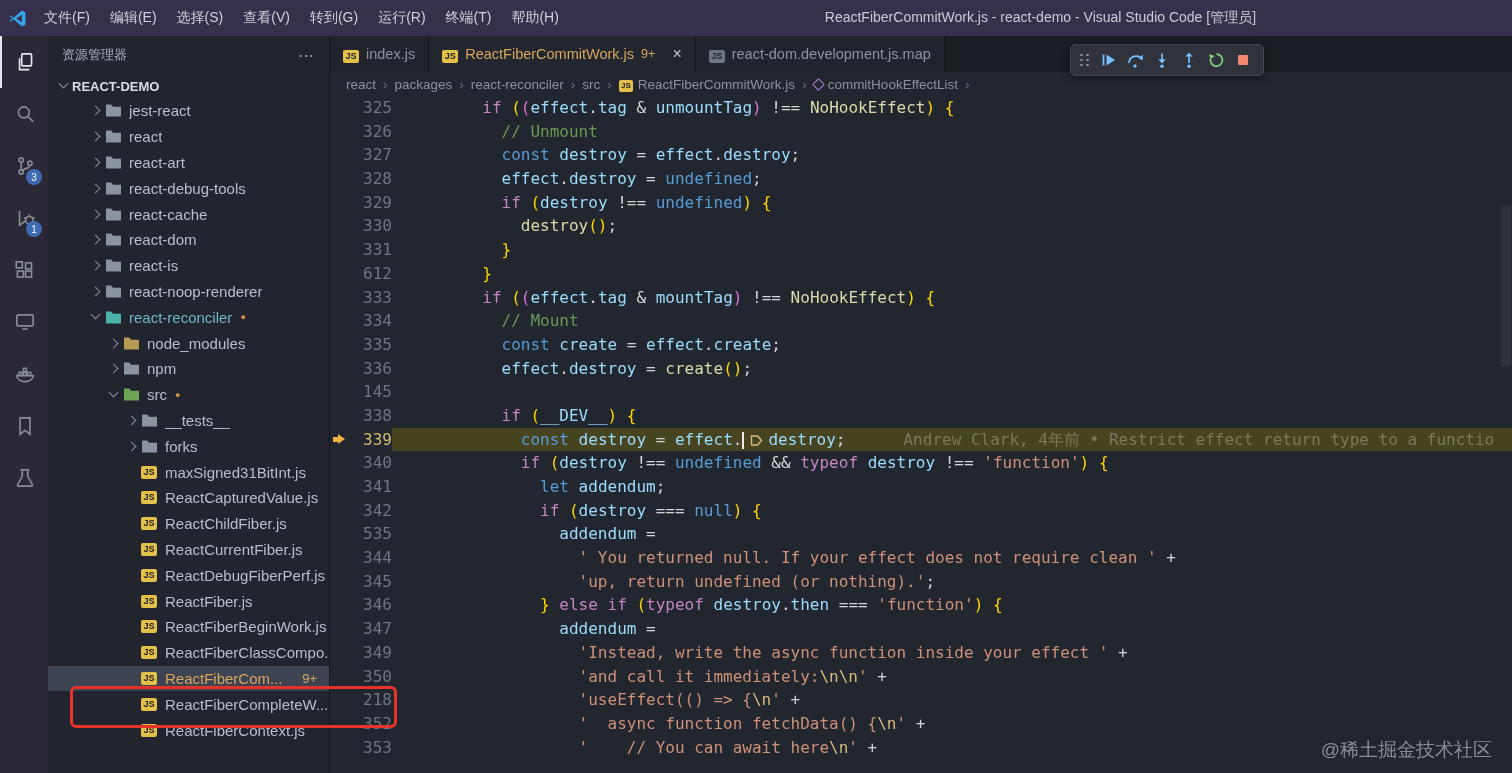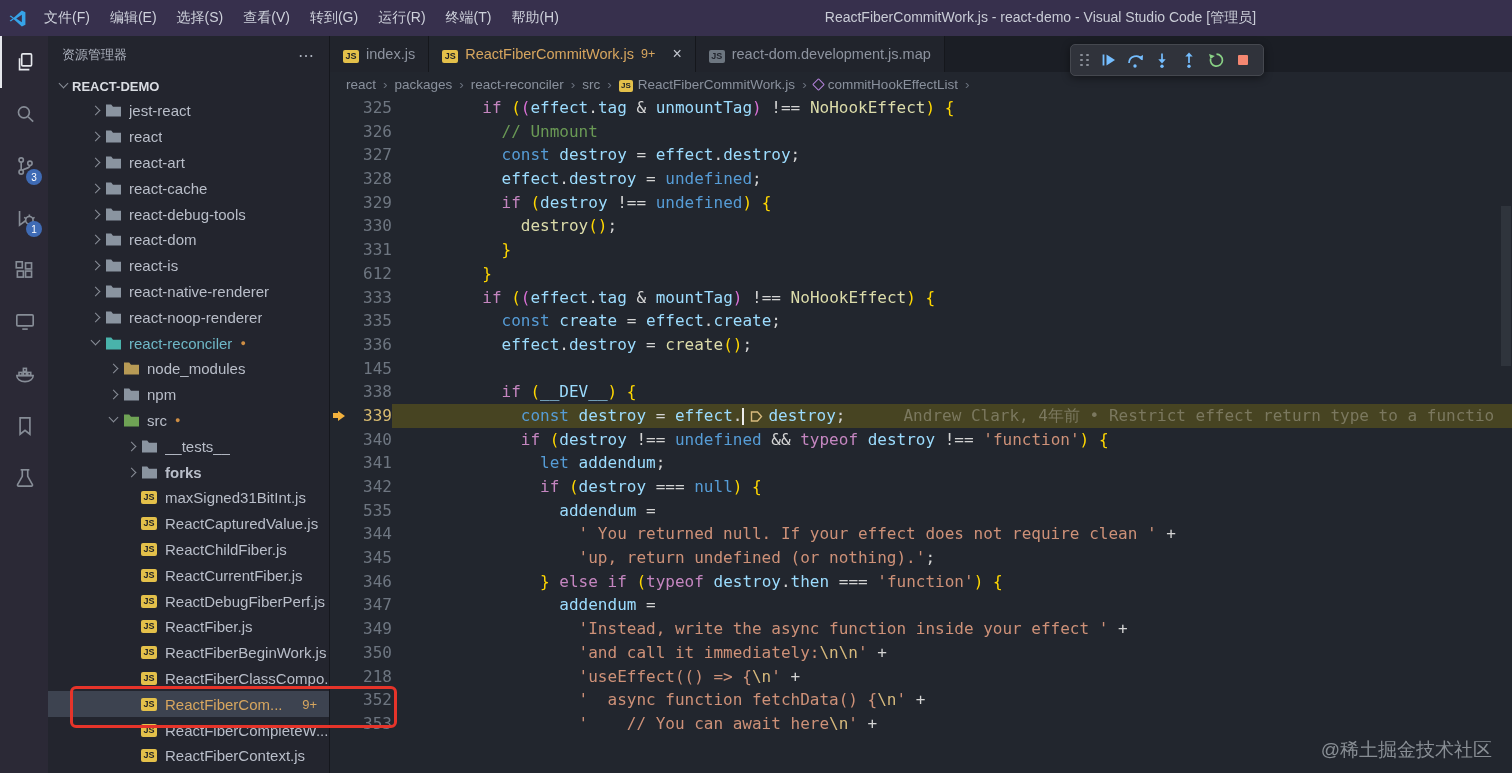--- a/index.html
+++ b/index.html
@@ -207,57 +207,48 @@
           </span>
           <span class="t-label">react-art</span>
         </div>
         <div class="tree-row" style="padding-left: 38px;">
           <span class="chev"></span>
           <span class="t-icon">
             <svg width="17" height="13" viewBox="0 0 17 13">
               <path d="M1 .5h5.2L8 2.8h8v9.7H1z" fill="#8a94a0"></path>
             </svg>
           </span>
+          <span class="t-label">react-debug-tools</span>
+        </div>
+        <div class="tree-row" style="padding-left: 38px;">
+          <span class="chev"></span>
+          <span class="t-icon">
+            <svg width="17" height="13" viewBox="0 0 17 13">
+              <path d="M1 .5h5.2L8 2.8h8v9.7H1z" fill="#8a94a0"></path>
+            </svg>
+          </span>
           <span class="t-label">react-cache</span>
         </div>
         <div class="tree-row" style="padding-left: 38px;">
           <span class="chev"></span>
           <span class="t-icon">
             <svg width="17" height="13" viewBox="0 0 17 13">
               <path d="M1 .5h5.2L8 2.8h8v9.7H1z" fill="#8a94a0"></path>
             </svg>
           </span>
-          <span class="t-label">react-debug-tools</span>
-        </div>
-        <div class="tree-row" style="padding-left: 38px;">
-          <span class="chev"></span>
-          <span class="t-icon">
-            <svg width="17" height="13" viewBox="0 0 17 13">
-              <path d="M1 .5h5.2L8 2.8h8v9.7H1z" fill="#8a94a0"></path>
-            </svg>
-          </span>
           <span class="t-label">react-dom</span>
         </div>
         <div class="tree-row" style="padding-left: 38px;">
           <span class="chev"></span>
           <span class="t-icon">
             <svg width="17" height="13" viewBox="0 0 17 13">
               <path d="M1 .5h5.2L8 2.8h8v9.7H1z" fill="#8a94a0"></path>
             </svg>
           </span>
           <span class="t-label">react-is</span>
-        </div>
-        <div class="tree-row" style="padding-left: 38px;">
-          <span class="chev"></span>
-          <span class="t-icon">
-            <svg width="17" height="13" viewBox="0 0 17 13">
-              <path d="M1 .5h5.2L8 2.8h8v9.7H1z" fill="#8a94a0"></path>
-            </svg>
-          </span>
-          <span class="t-label">react-native-renderer</span>
         </div>
         <div class="tree-row" style="padding-left: 38px;">
           <span class="chev"></span>
           <span class="t-icon">
             <svg width="17" height="13" viewBox="0 0 17 13">
               <path d="M1 .5h5.2L8 2.8h8v9.7H1z" fill="#8a94a0"></path>
             </svg>
           </span>
           <span class="t-label">react-noop-renderer</span>
         </div>
@@ -301,21 +292,21 @@
         </div>
         <div class="tree-row" style="padding-left: 74px;">
           <span class="chev"></span>
           <span class="t-icon">
             <svg width="17" height="13" viewBox="0 0 17 13">
               <path d="M1 .5h5.2L8 2.8h8v9.7H1z" fill="#8a94a0"></path>
             </svg>
           </span>
           <span class="t-label">__tests__</span>
         </div>
-        <div class="tree-row" style="padding-left: 74px; font-weight: bold;">
+        <div class="tree-row" style="padding-left: 74px;">
           <span class="chev"></span>
           <span class="t-icon">
             <svg width="17" height="13" viewBox="0 0 17 13">
               <path d="M1 .5h5.2L8 2.8h8v9.7H1z" fill="#8a94a0"></path>
             </svg>
           </span>
           <span class="t-label">forks</span>
         </div>
         <div class="tree-row" style="padding-left: 74px;">
           <span class="chev none"></span>
@@ -481,20 +472,25 @@
         </div>
         <div class="crow">
           <span class="glyph"></span>
           <span class="lnum">612</span>
           <span class="ccode"><span style="color: var(--tk-txt);">  </span><span style="color: var(--tk-b1);">}</span></span>
         </div>
         <div class="crow">
           <span class="glyph"></span>
           <span class="lnum">333</span>
           <span class="ccode"><span style="color: var(--tk-txt);">  </span><span style="color: var(--tk-ctl);">if</span><span style="color: var(--tk-txt);"> </span><span style="color: var(--tk-b1);">(</span><span style="color: var(--tk-b2);">(</span><span style="color: var(--tk-var);">effect</span><span style="color: var(--tk-txt);">.</span><span style="color: var(--tk-var);">tag</span><span style="color: var(--tk-txt);"> </span><span style="color: var(--tk-op);">&amp;</span><span style="color: var(--tk-txt);"> </span><span style="color: var(--tk-var);">mountTag</span><span style="color: var(--tk-b2);">)</span><span style="color: var(--tk-txt);"> </span><span style="color: var(--tk-op);">!==</span><span style="color: var(--tk-txt);"> </span><span style="color: var(--tk-fn);">NoHookEffect</span><span style="color: var(--tk-b1);">)</span><span style="color: var(--tk-txt);"> </span><span style="color: var(--tk-b1);">{</span></span>
+        </div>
+        <div class="crow">
+          <span class="glyph"></span>
+          <span class="lnum">334</span>
+          <span class="ccode"><span style="color: var(--tk-txt);">    </span><span style="color: var(--tk-cmt);">// Mount</span></span>
         </div>
         <div class="crow">
           <span class="glyph"></span>
           <span class="lnum">335</span>
           <span class="ccode"><span style="color: var(--tk-txt);">    </span><span style="color: var(--tk-kw);">const</span><span style="color: var(--tk-txt);"> </span><span style="color: var(--tk-var);">create</span><span style="color: var(--tk-txt);"> </span><span style="color: var(--tk-op);">=</span><span style="color: var(--tk-txt);"> </span><span style="color: var(--tk-var);">effect</span><span style="color: var(--tk-txt);">.</span><span style="color: var(--tk-var);">create</span><span style="color: var(--tk-txt);">;</span></span>
         </div>
         <div class="crow">
           <span class="glyph"></span>
           <span class="lnum">336</span>
           <span class="ccode"><span style="color: var(--tk-txt);">    </span><span style="color: var(--tk-var);">effect</span><span style="color: var(--tk-txt);">.</span><span style="color: var(--tk-var);">destroy</span><span style="color: var(--tk-txt);"> </span><span style="color: var(--tk-op);">=</span><span style="color: var(--tk-txt);"> </span><span style="color: var(--tk-fn);">create</span><span style="color: var(--tk-b1);">()</span><span style="color: var(--tk-txt);">;</span></span>

